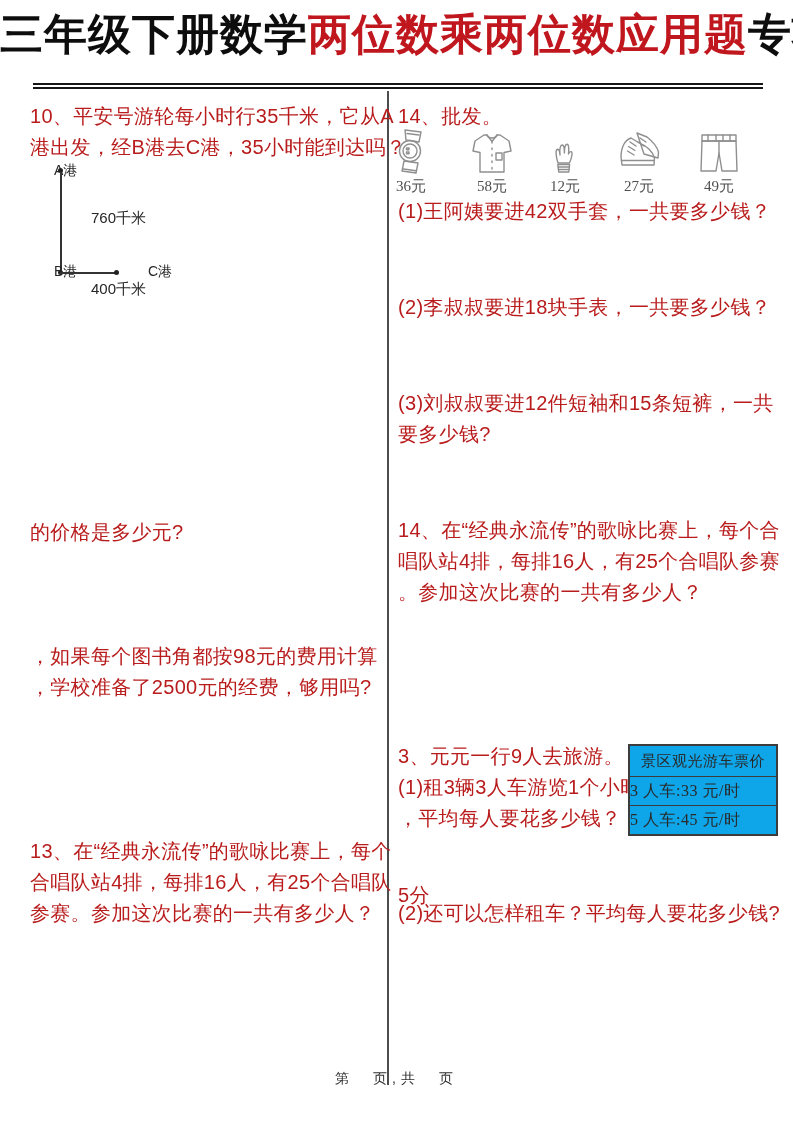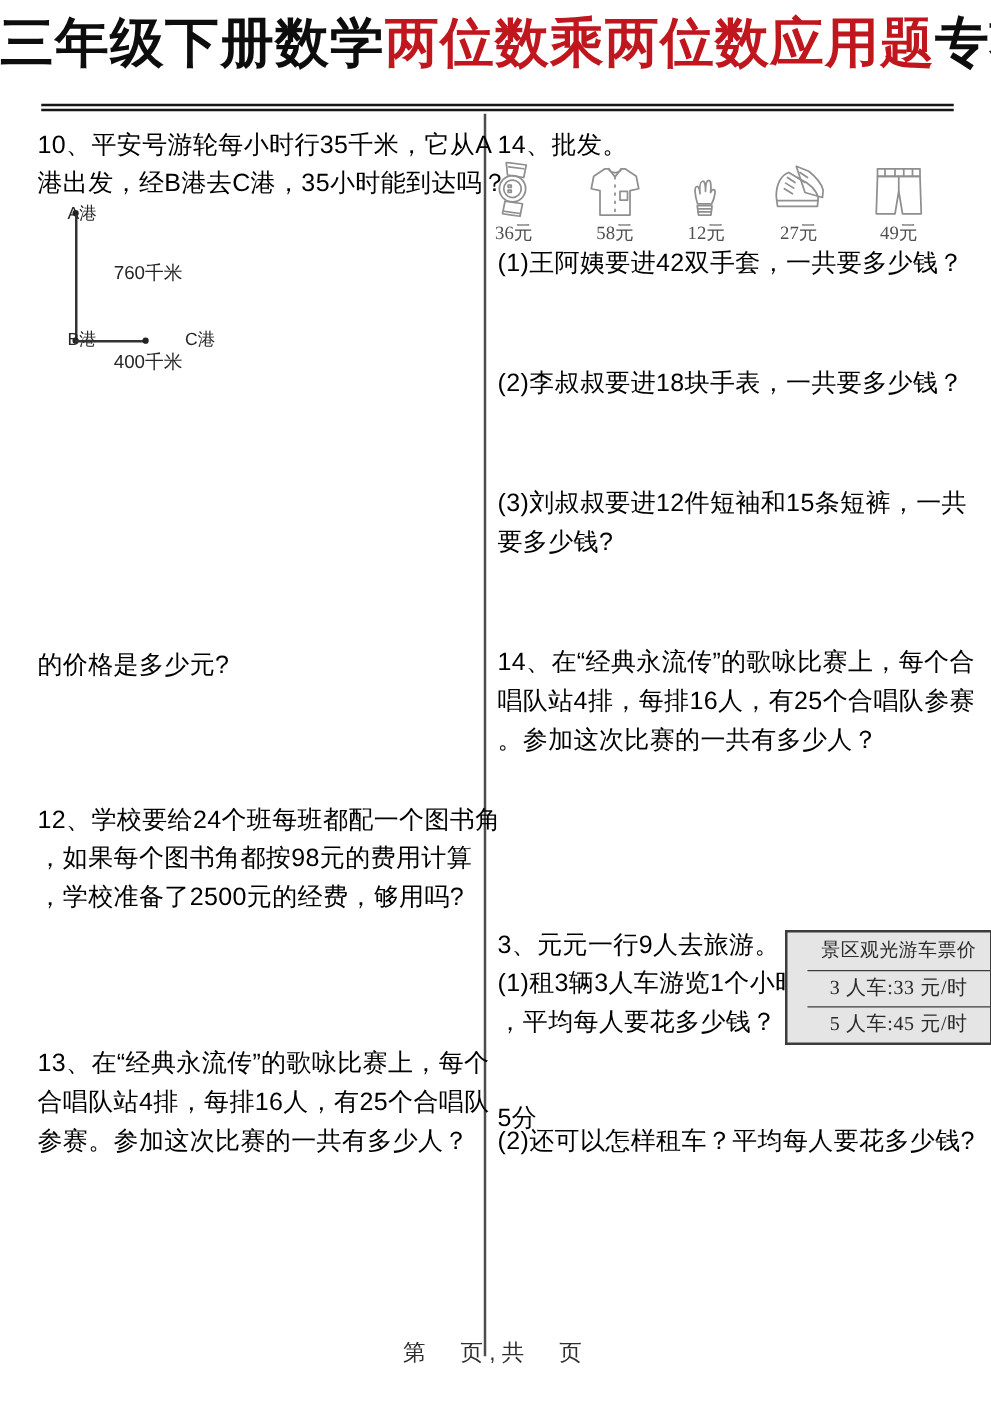--- a/index.html
+++ b/index.html
@@ -15,45 +15,45 @@
   .t-red{color:#c0161d;}
   
   .double-rule{
     position:absolute;left:33px;top:83px;width:730px;height:2px;
     border-top:2px solid #161616;border-bottom:2px solid #161616;
   }
   .v-rule{
     position:absolute;left:387px;top:91px;width:1.5px;height:994px;background:#4d4d4d;
   }
   
-  .txt{position:absolute;font-size:20px;line-height:31px;letter-spacing:0.3px;color:#000000;}
+  .txt{position:absolute;font-size:20px;line-height:31px;letter-spacing:0.3px;color:#b91c1c;}
   .line{white-space:nowrap;}
   
   .diagram{position:absolute;left:30px;top:160px;width:160px;height:145px;}
   .dlabel{position:absolute;font-size:14px;color:#262626;white-space:nowrap;margin-left:24px;}
   .dist{font-size:15px;}
   .dot{position:absolute;width:5px;height:5px;border-radius:50%;background:#222;}
   .dline{position:absolute;background:#333;}
   
   .shop-item{position:absolute;width:62px;text-align:center;}
   .icon-slot{height:48px;display:flex;align-items:flex-end;justify-content:center;}
   .icon-slot svg{display:block;stroke:#8f8f8f;fill:none;stroke-width:1.4;stroke-linejoin:round;stroke-linecap:round;}
   .price{margin-top:3px;font-size:15px;color:#4f4f4f;font-family:"Liberation Serif","DejaVu Serif",serif;}
   
   .price-table{
-    position:absolute;left:628px;top:744px;width:146px;background:#e5e5e5;
-    border:2px solid #3c3c3c;font-family:"Liberation Serif","DejaVu Serif",serif;color:#2a2a2a;padding-left:16px;
+    position:absolute;left:628px;top:744px;width:146px;background:#0ea5e9;
+    border:2px solid #3c3c3c;font-family:"Liberation Serif","DejaVu Serif",serif;color:#2a2a2a;
   }
   .pt-title{height:30px;line-height:30px;text-align:center;font-size:15px;letter-spacing:0.5px;border-bottom:1.5px solid #3c3c3c;}
-  .pt-row{height:28px;line-height:28px;text-align:center;font-size:16px;letter-spacing:0.5px;}
+  .pt-row{height:28px;line-height:28px;text-align:left;font-size:16px;letter-spacing:0.5px;}
   .pt-row + .pt-row{border-top:1.5px solid #3c3c3c;}
   
   .footer{
     position:absolute;left:0;top:1070px;width:100%;text-align:center;
-    font-size:18px;letter-spacing:5px;color:#2e2e2e;white-space:nowrap;
+    font-size:14px;letter-spacing:5px;color:#2e2e2e;white-space:nowrap;
   }
 </style>
 </head>
 <body>
 
 <div class="page">
 
   <div class="title"><span>三年级下册数学</span><span class="t-red">两位数乘两位数应用题</span><span>专项</span></div>
 
   <div class="double-rule"></div>
@@ -76,21 +76,20 @@
     <span class="dlabel" style="left:94px;top:103px;">C港</span>
     <span class="dlabel dist" style="left:37px;top:120px;">400千米</span>
   </div>
 
 
   <div class="txt" style="left:30px;top:517px;">
     <div class="line">的价格是多少元?</div>
   </div>
 
   <div class="txt" style="left:30px;top:641px;">
-    <div class="line">12、学校要给24个班每班都配一个图书角</div>
     <div class="line">，如果每个图书角都按98元的费用计算</div>
     <div class="line">，学校准备了2500元的经费，够用吗?</div>
   </div>
 
   <div class="txt" style="left:30px;top:836px;">
     <div class="line">13、在“经典永流传”的歌咏比赛上，每个</div>
     <div class="line">合唱队站4排，每排16人，有25个合唱队</div>
     <div class="line">参赛。参加这次比赛的一共有多少人？</div>
   </div>
 

